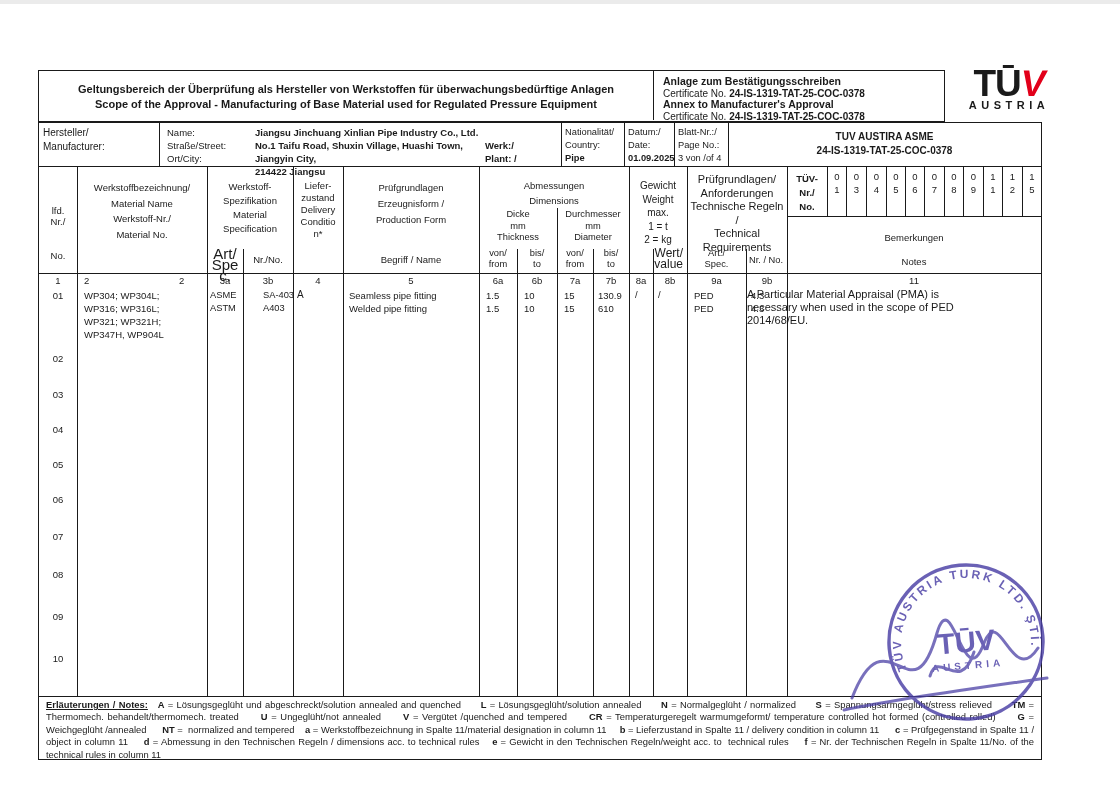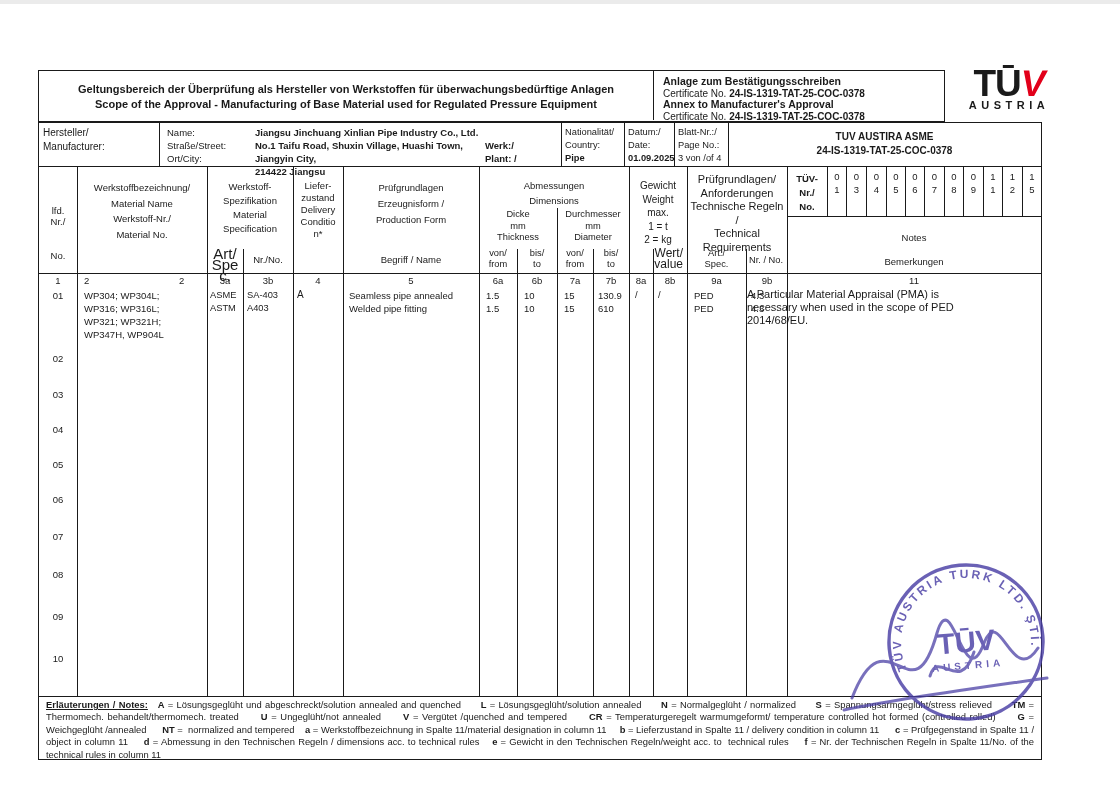--- a/index.html
+++ b/index.html
@@ -252,22 +252,22 @@
   <div class="dbox" style="left:963px;width:20px">
       <span>1</span>
       <span>2</span>
     </div>
   <div class="dbox" style="left:983px;width:19px">
       <span>1</span>
       <span>5</span>
     </div>
 
   <div class="cell stack c" style="left:748px;top:103px;width:254px;line-height:24px">
-    <span>Notes</span>
-      <span>Bemerkungen</span>
+    <span>Bemerkungen</span>
+      <span>Notes</span>
   </div>
 
   <div class="cell c" style="left:0;top:152px;width:38px">1</div>
   <div class="cell" style="left:45px;top:152px;width:20px">2</div>
   <div class="cell" style="left:140px;top:152px;width:20px">2</div>
   <div class="cell c" style="left:170px;top:152px;width:32px">3a</div>
   <div class="cell c" style="left:206px;top:152px;width:46px">3b</div>
   <div class="cell c" style="left:256px;top:152px;width:46px">4</div>
   <div class="cell c" style="left:306px;top:152px;width:132px">5</div>
   <div class="cell c" style="left:442px;top:152px;width:34px">6a</div>
@@ -284,27 +284,27 @@
   <div class="cell stack" style="left:45px;top:166px;width:120px;line-height:13px">
     <span>WP304; WP304L;</span>
       <span>WP316; WP316L;</span>
       <span>WP321; WP321H;</span>
       <span>WP347H, WP904L</span>
   </div>
   <div class="cell stack" style="left:171px;top:166px;width:33px;line-height:13px;font-size:9.3px">
     <span>ASME</span>
       <span>ASTM</span>
   </div>
-  <div class="cell stack" style="left:208px;top:166px;width:44px;line-height:13px;font-size:9.3px">
+  <div class="cell stack" style="left:224px;top:166px;width:44px;line-height:13px;font-size:9.3px">
     <span>SA-403</span>
       <span>A403</span>
   </div>
   <div class="cell" style="left:258px;top:166px;width:40px;font-size:10px">A</div>
   <div class="cell stack" style="left:310px;top:166px;width:128px;line-height:13px">
-    <span>Seamless pipe annealed</span>
+    <span>Seamless pipe fitting</span>
       <span>Welded pipe fitting</span>
   </div>
   <div class="cell stack" style="left:447px;top:166px;width:28px;line-height:13px">
     <span>1.5</span>
       <span>1.5</span>
   </div>
   <div class="cell stack" style="left:485px;top:166px;width:28px;line-height:13px">
     <span>10</span>
       <span>10</span>
   </div>

